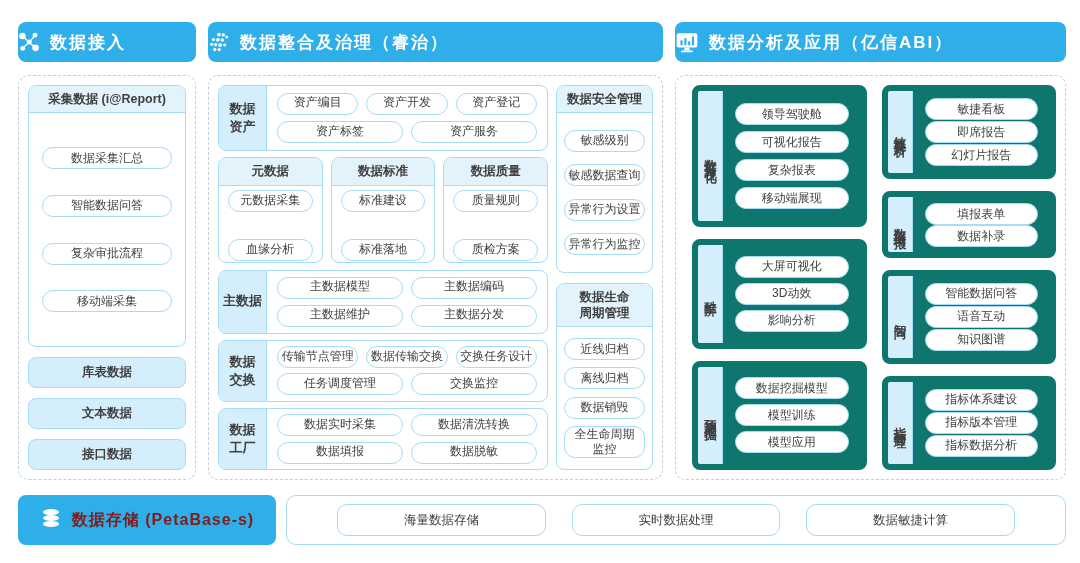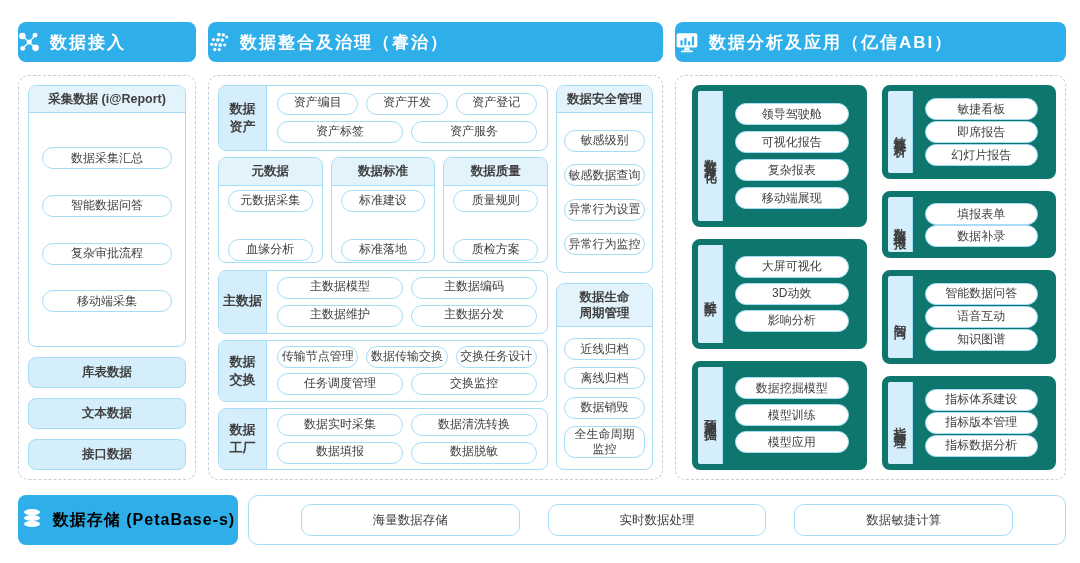--- a/index.html
+++ b/index.html
@@ -82,21 +82,21 @@
   .vlabel { width: 25px; flex: none; background: #D5EEFB; border-right: 1px solid #A6DCF6;
     display: flex; align-items: center; justify-content: center;
     writing-mode: vertical-rl; text-orientation: upright;
     font-size: 12.5px; font-weight: 600; letter-spacing: 3px; }
   .vitems { flex: 1; display: flex; flex-direction: column; justify-content: space-evenly;
     padding: 6px 12px; }
   .f4 { flex: 4; } .f3 { flex: 3; } .f2 { flex: 2; }
 
   
   .bottom { margin-top: 15px; height: 50px; display: flex; gap: 10px; flex: none; }
-  .storage-pill { width: 220px; flex: none; background: #2FAFE9; border-radius: 8px; color: #000000;
+  .storage-pill { width: 258px; flex: none; background: #2FAFE9; border-radius: 8px; color: #7f1d1d;
     display: flex; align-items: center; justify-content: center; gap: 10px;
     font-size: 16px; font-weight: bold; letter-spacing: 1px; }
   .storage-box { flex: 1; border: 1px solid #A6DCF6; border-radius: 10px;
     display: flex; align-items: center; justify-content: space-evenly; padding: 9px 24px; }
   .storage-chip { flex: 0 0 28.5%; height: 32px; border: 1px solid #A6DCF6; border-radius: 10px;
     display: flex; align-items: center; justify-content: center; font-size: 12.5px; background: #fff; }
 </style>
 </head>
 <body>
 

